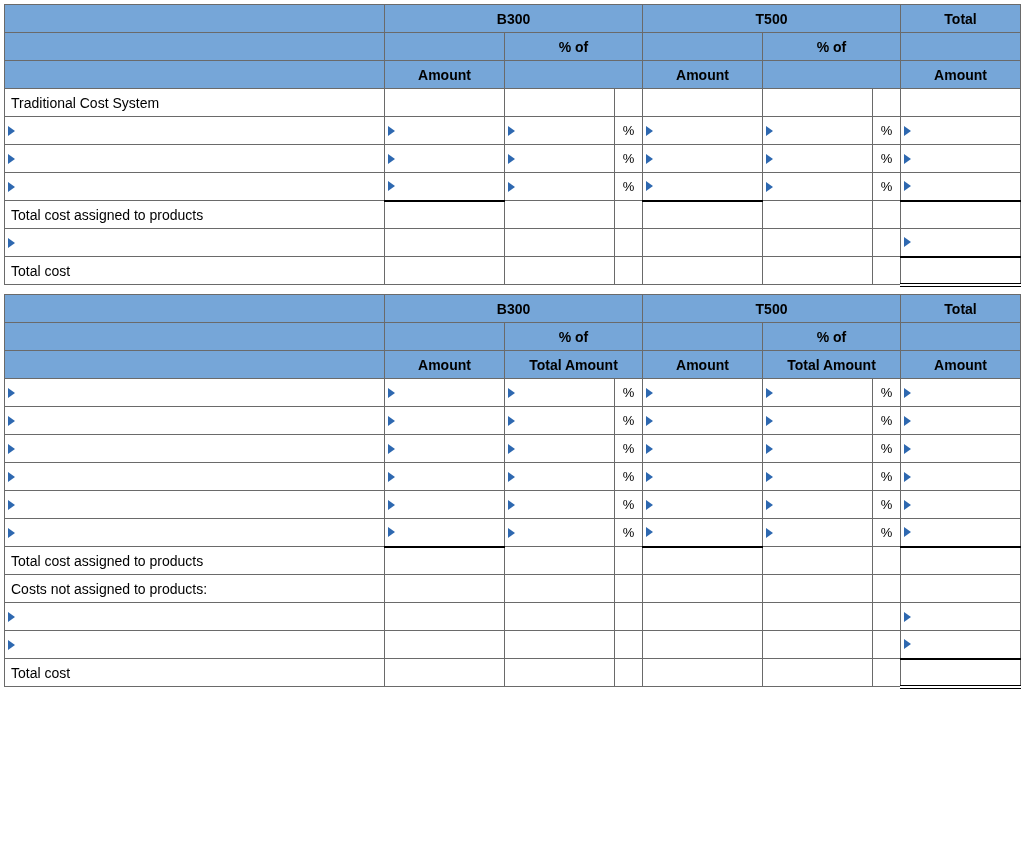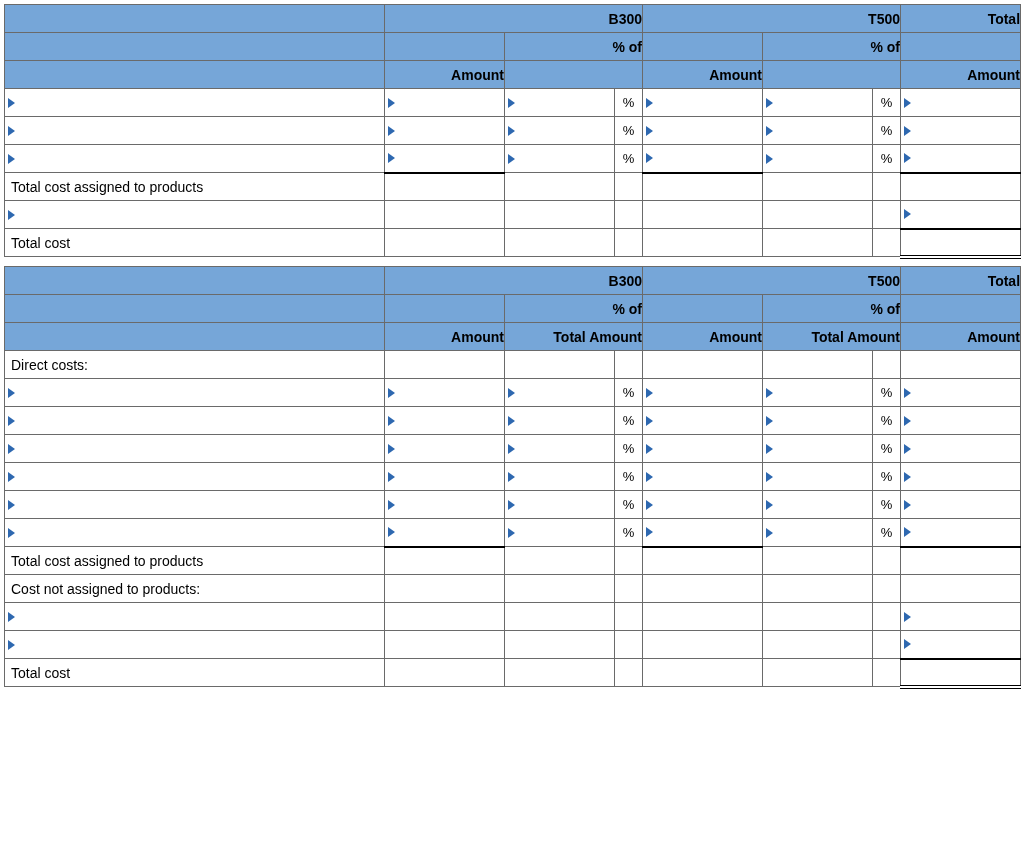--- a/index.html
+++ b/index.html
@@ -18,21 +18,21 @@
   }
   td, th {
     border: 1px solid #6a6a6a;
     padding: 0;
     height: 28px;
     vertical-align: middle;
   }
   .hdr {
     background: #76a6d8;
     font-weight: bold;
-    text-align: right;
+    text-align: center;
   }
   .label-cell {
     padding-left: 6px;
     text-align: left;
     background: #fff;
   }
   .drop {
     background: #fff;
     position: relative;
     padding: 0 4px;
@@ -97,20 +97,30 @@
 
   <tr>
     <td class="hdr"></td>
     <td class="hdr">Amount</td>
     <td class="hdr" colspan="2"></td>
     <td class="hdr">Amount</td>
     <td class="hdr" colspan="2"></td>
     <td class="hdr">Amount</td>
   </tr>
 
+  <tr>
+    <td class="label-cell">Traditional Cost System</td>
+    <td class="blank"></td>
+        <td class="blank"></td>
+        <td class="blank"></td>
+    <td class="blank"></td>
+        <td class="blank"></td>
+        <td class="blank"></td>
+    <td class="blank"></td>
+  </tr>
 
   <tr>
     <td class="drop"></td>
     <td class="drop"></td>
     <td class="drop"></td>
     <td class="pct">%</td>
     <td class="drop"></td>
     <td class="drop"></td>
     <td class="pct">%</td>
     <td class="drop"></td>
@@ -190,30 +200,20 @@
   <tr>
     <td class="hdr"></td>
     <td class="hdr">Amount</td>
     <td class="hdr" colspan="2">Total Amount</td>
     <td class="hdr">Amount</td>
     <td class="hdr" colspan="2">Total Amount</td>
     <td class="hdr">Amount</td>
   </tr>
 
 
-  <tr>
-    <td class="label-cell">Direct costs:</td>
-    <td class="blank"></td>
-        <td class="blank"></td>
-        <td class="blank"></td>
-    <td class="blank"></td>
-        <td class="blank"></td>
-        <td class="blank"></td>
-    <td class="blank"></td>
-  </tr>
 
   <tr>
     <td class="drop"></td>
     <td class="drop"></td>
     <td class="drop"></td>
     <td class="pct">%</td>
     <td class="drop"></td>
     <td class="drop"></td>
     <td class="pct">%</td>
     <td class="drop"></td>
@@ -276,21 +276,21 @@
     <td class="blank subtotal-top"></td>
     <td class="blank"></td>
         <td class="blank"></td>
     <td class="blank subtotal-top"></td>
     <td class="blank"></td>
         <td class="blank"></td>
     <td class="blank subtotal-top"></td>
   </tr>
 
   <tr>
-    <td class="label-cell">Cost not assigned to products:</td>
+    <td class="label-cell">Costs not assigned to products:</td>
     <td class="blank"></td>
         <td class="blank"></td>
         <td class="blank"></td>
     <td class="blank"></td>
         <td class="blank"></td>
         <td class="blank"></td>
     <td class="blank"></td>
   </tr>
 
   <tr>

